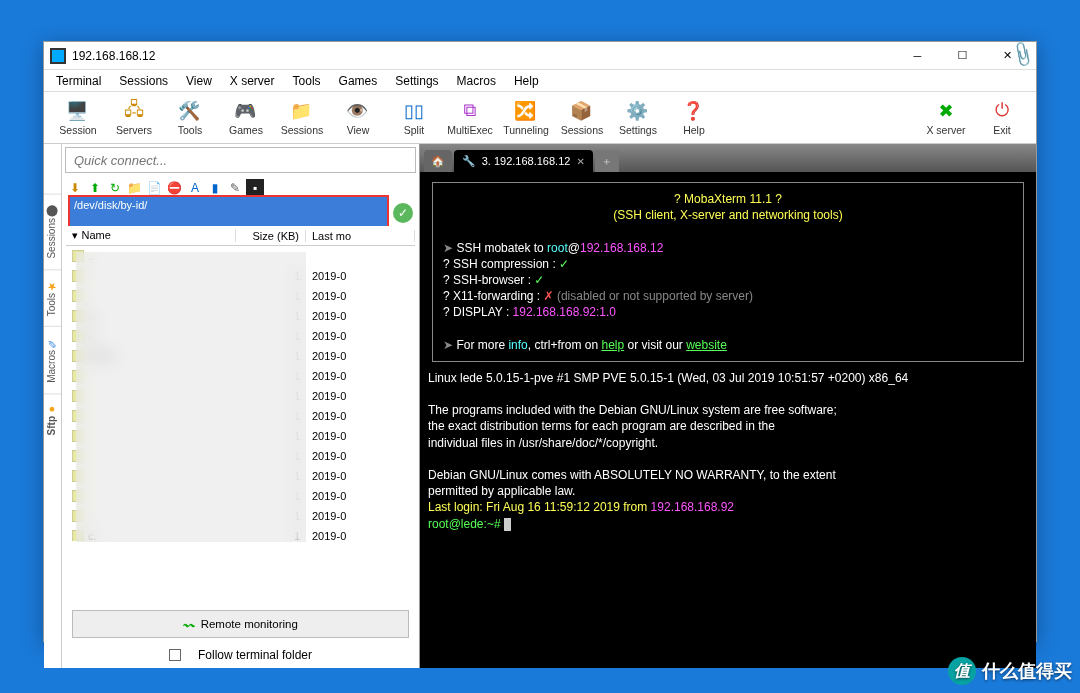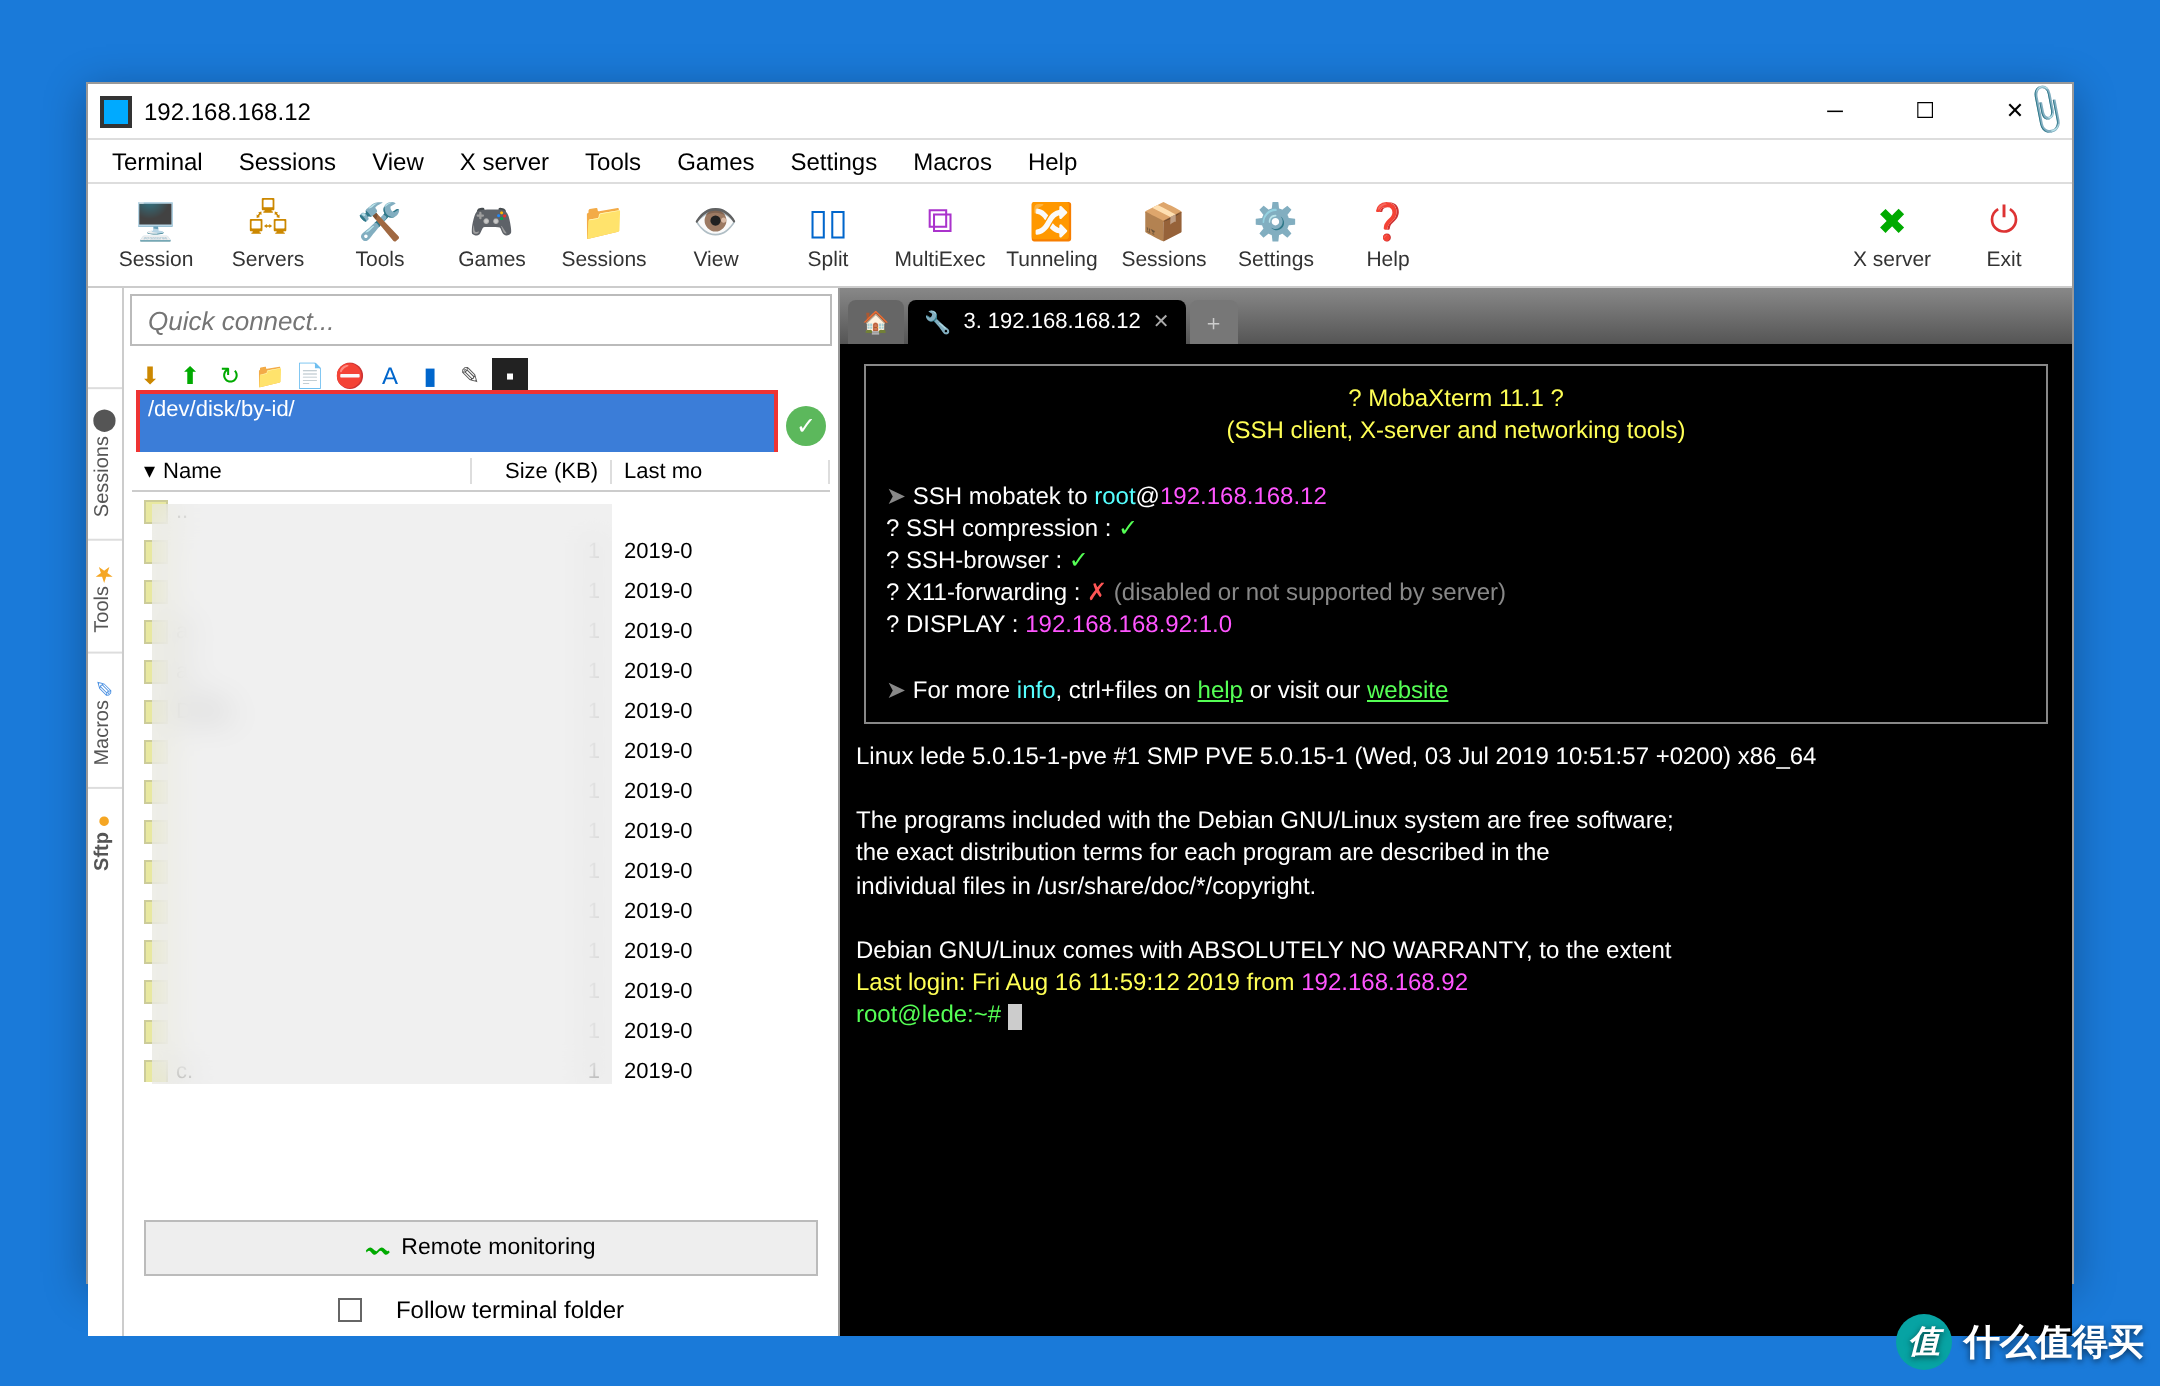--- a/index.html
+++ b/index.html
@@ -331,29 +331,30 @@
 <div class="tbox">
 <div class="tc y">? MobaXterm 11.1 ?</div>
 <div class="tc y">(SSH client, X-server and networking tools)</div>
 <br>
 <div><span class="gr">➤ </span><span>SSH mobatek to </span><span class="c">root</span><span>@</span><span class="m">192.168.168.12</span></div>
 <div><span>  </span><span>? SSH compression : </span><span class="g">✓</span></div>
 <div><span>  </span><span>? SSH-browser     : </span><span class="g">✓</span></div>
 <div><span>  </span><span>? X11-forwarding  : </span><span class="r">✗</span><span class="gr">  (disabled or not supported by server)</span></div>
 <div><span>  </span><span>? DISPLAY         : </span><span class="m">192.168.168.92:1.0</span></div>
 <br>
-<div><span class="gr">➤ </span><span>For more </span><span class="c">info</span><span>, ctrl+files on </span><span class="g u">help</span><span> or visit our </span><span class="g u">website</span></div>
+<div><span class="gr">➤ </span><span>For more </span><span class="c">info</span><span>, ctrl+from on </span><span class="g u">help</span><span> or visit our </span><span class="g u">website</span></div>
 </div>
 <div>Linux lede 5.0.15-1-pve #1 SMP PVE 5.0.15-1 (Wed, 03 Jul 2019 10:51:57 +0200) x86_64</div>
 <br>
 <div>The programs included with the Debian GNU/Linux system are free software;</div>
 <div>the exact distribution terms for each program are described in the</div>
 <div>individual files in /usr/share/doc/*/copyright.</div>
 <br>
 <div>Debian GNU/Linux comes with ABSOLUTELY NO WARRANTY, to the extent</div>
+<div>permitted by applicable law.</div>
 <div><span class="y">Last login: </span><span class="y">Fri Aug 16 11:59:12 2019 from </span><span class="m">192.168.168.92</span></div>
 <div><span class="g">root@lede:~# </span><span style="background:#ccc;display:inline-block;width:7px;height:13px;vertical-align:middle"></span></div>
       </div>
     </div>
   </div>
 
 </div>
 
 <div class="watermark">
   <div class="logo">值</div>

